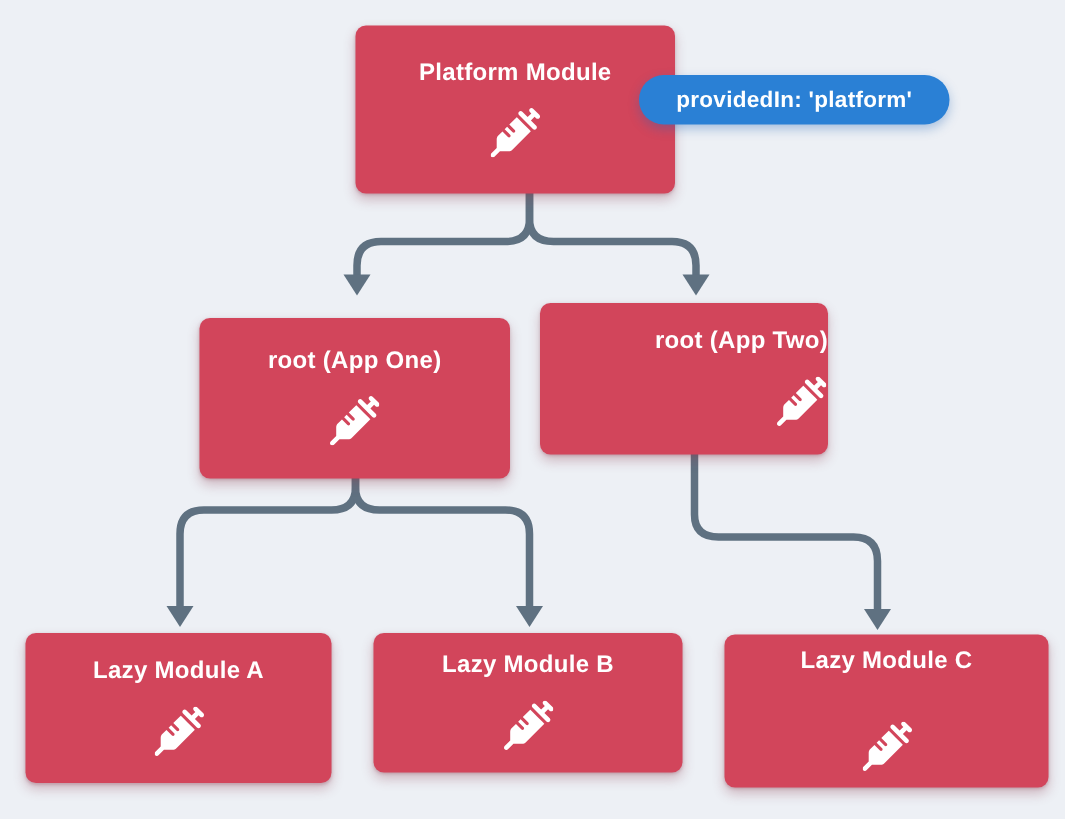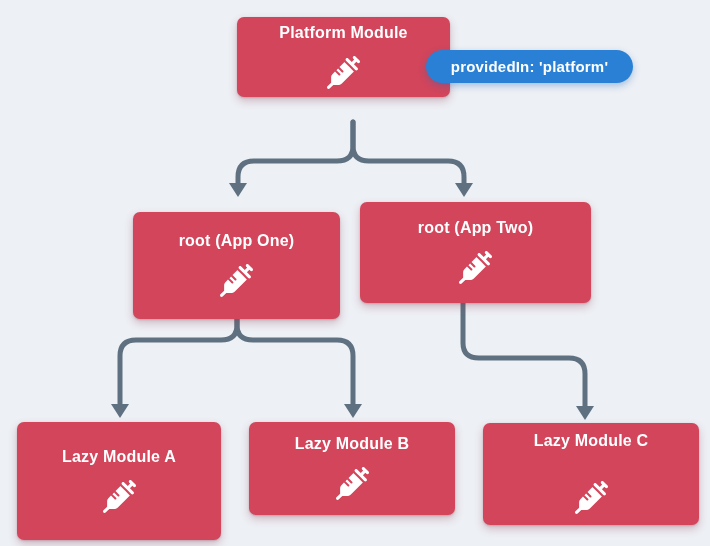--- a/index.html
+++ b/index.html
@@ -68,48 +68,48 @@
     <path d="M463 302 L463 343 Q463 358 479 358 L569 358 Q585 358 585 374 L585 408"></path>
     <polygon points="576,406 594,406 585,420"></polygon>
   </svg>
 
   <svg width="0" height="0" style="position:absolute" aria-hidden="true">
     <symbol id="syringe" viewBox="0 0 512 512">
       <path d="M441 7l32 32 32 32c9.4 9.4 9.4 24.6 0 33.9s-24.6 9.4-33.9 0l-15-15L417.9 128l55 55c9.4 9.4 9.4 24.6 0 33.9s-24.6 9.4-33.9 0l-72-72L295 73c-9.4-9.4-9.4-24.6 0-33.9s24.6-9.4 33.9 0l55 55L422.1 56 407 41c-9.4-9.4-9.4-24.6 0-33.9s24.6-9.4 33.9 0zM210.3 155.7l61.1-61.1c.3 .3 .6 .7 1 1l16 16 56 56 56 56 16 16c.3 .3 .6 .7 1 1l-191 191c-10.5 10.5-24.7 16.4-39.6 16.4H97.9L41 505c-9.4 9.4-24.6 9.4-33.9 0s-9.4-24.6 0-33.9l57-57V325.3c0-14.9 5.9-29.1 16.4-39.6l43.3-43.3 57 57c6.2 6.2 16.4 6.2 22.6 0s6.2-16.4 0-22.6l-57-57 25.4-25.4 57 57c6.2 6.2 16.4 6.2 22.6 0s6.2-16.4 0-22.6l-57-57z"></path>
     </symbol>
   </svg>
 
-  <div class="node" style="left:237px;top:17px;width:213px;height:80px;">
+  <div class="node" style="left:237px;top:17px;width:213px;height:112px;">
     <div class="node-label">Platform Module</div>
     <div class="node-icon">
         <svg>
           <use href="#syringe"></use>
         </svg>
       </div>
   </div>
 
   <div class="node" style="left:133px;top:212px;width:207px;height:107px;">
     <div class="node-label">root (App One)</div>
     <div class="node-icon">
         <svg>
           <use href="#syringe"></use>
         </svg>
       </div>
   </div>
 
-  <div class="node" style="left:360px;top:202px;width:231px;height:101px;">
+  <div class="node" style="left:360px;top:202px;width:192px;height:101px;align-items:flex-end;">
     <div class="node-label">root (App Two)</div>
     <div class="node-icon">
         <svg>
           <use href="#syringe"></use>
         </svg>
       </div>
   </div>
 
-  <div class="node" style="left:17px;top:422px;width:204px;height:118px;justify-content:center;">
+  <div class="node" style="left:17px;top:422px;width:204px;height:100px;justify-content:center;">
     <div class="node-label">Lazy Module A</div>
     <div class="node-icon">
         <svg>
           <use href="#syringe"></use>
         </svg>
       </div>
   </div>
 
   <div class="node" style="left:249px;top:422px;width:206px;height:93px;">
     <div class="node-label">Lazy Module B</div>

